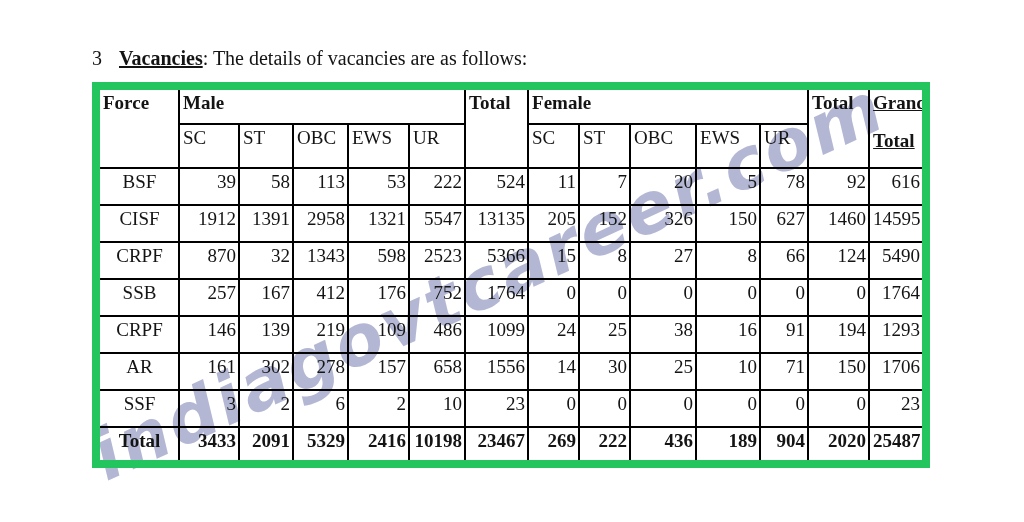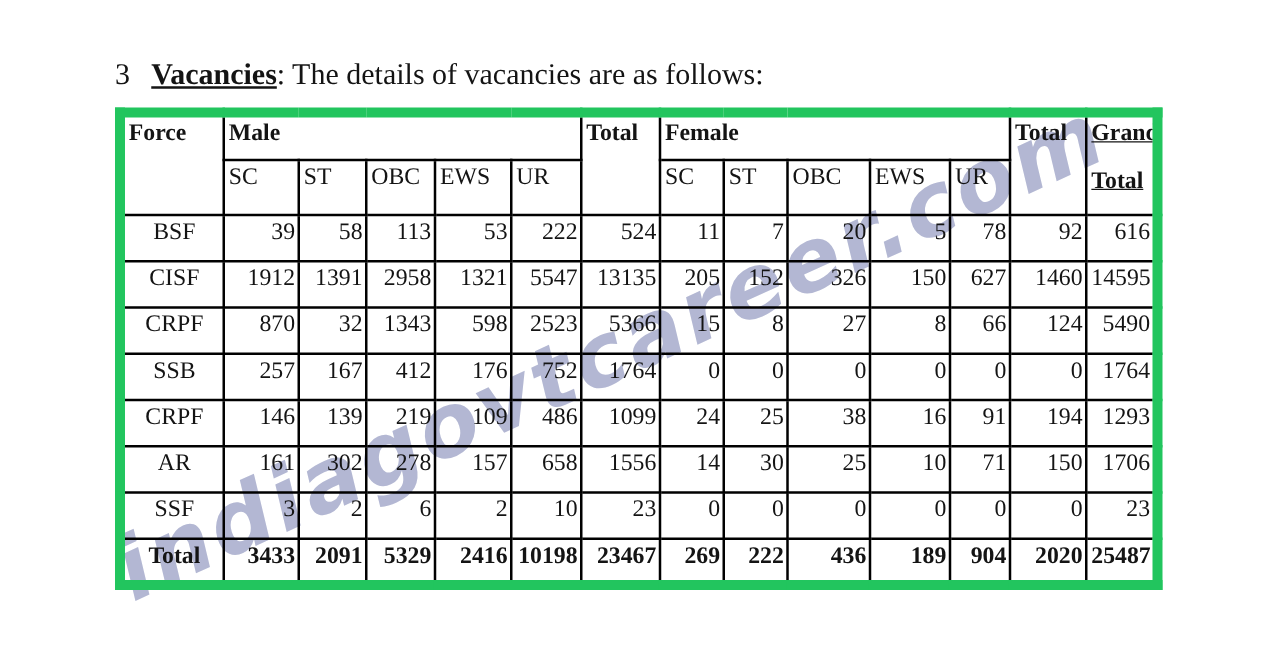--- a/index.html
+++ b/index.html
@@ -27,21 +27,21 @@
     transform: rotate(-24.5deg);
     transform-origin: 460px 50%;
     opacity: 0.88;
     pointer-events: none;
   }
 
   .content { position: absolute; left: 0; top: 0; z-index: 2; width: 100%; }
 
   .heading {
     margin: 47px 0 0 92px;
-    font-size: 24px;
+    font-size: 20px;
     white-space: nowrap;
   }
   .heading .sec-num { display: inline-block; margin-right: 17px; }
   .heading .h-title { font-weight: bold; text-decoration: underline; }
 
   table.vac {
     border-collapse: collapse;
     table-layout: fixed;
     margin: 12px 0 0 92px;
     width: 830px;

